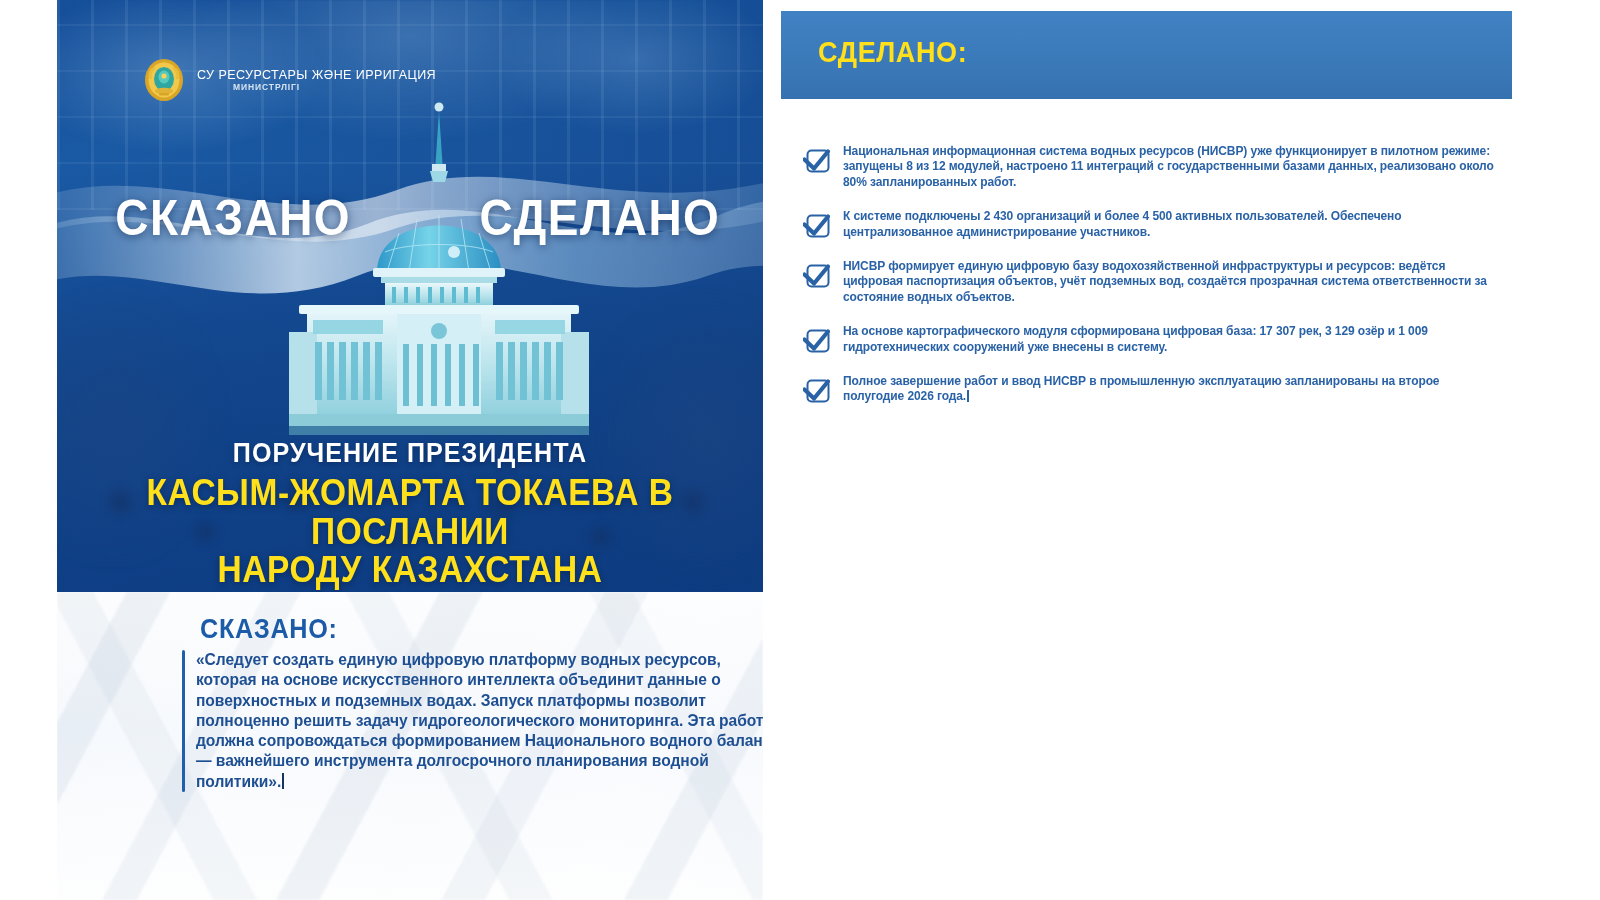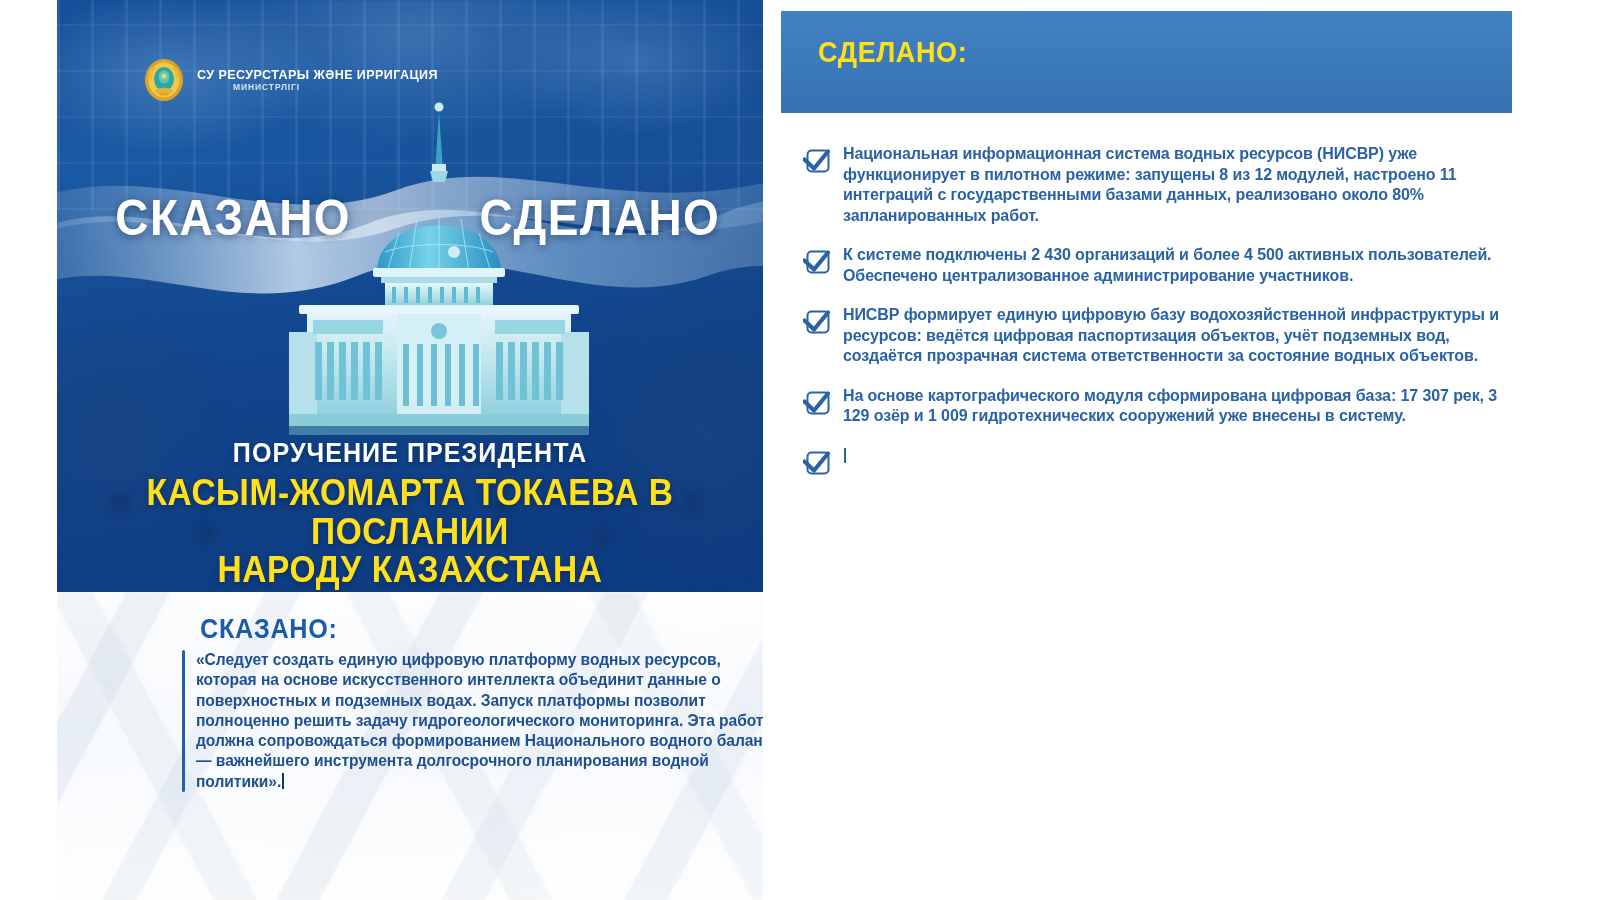--- a/index.html
+++ b/index.html
@@ -76,21 +76,21 @@
                       rgba(120,148,180,0.13) 52% 57%, transparent 57% 80%,
                       rgba(120,148,180,0.12) 80% 85%, transparent 85%);
     filter: blur(1.2px);
   }
 
   
   .logo-row { position: absolute; left: 86px; top: 57px; display: flex; align-items: center; gap: 12px; }
   .emblem { width: 42px; height: 46px; flex: none; }
   .logo-text { display: flex; flex-direction: column; gap: 2px; }
   .logo-l1 {
-    font-size: 12.5px; font-weight: 700; color: #ffffff; letter-spacing: .45px;
+    font-size: 12.5px; font-weight: 400; color: #ffffff; letter-spacing: .45px;
     text-transform: uppercase; line-height: 1;
   }
   .logo-l2 {
     font-size: 8.5px; font-weight: 600; color: #d7e4f2; letter-spacing: .9px;
     text-transform: uppercase; line-height: 1; padding-left: 36px;
   }
 
   
   .building { position: absolute; left: 232px; top: 92px; width: 300px; height: 350px; }
 
@@ -139,35 +139,35 @@
     letter-spacing: -0.05px;
   }
   .caret {
     display: inline-block; width: 1.5px; height: 0.98em; background: #12345e;
     margin-left: 1px; vertical-align: -0.14em;
   }
 
   
   .right { position: absolute; left: 781px; top: 0; width: 819px; height: 900px; background: #fff; }
   .done-banner {
-    position: absolute; left: 0; top: 11px; width: 731px; height: 102px;
+    position: absolute; left: 0; top: 11px; width: 731px; height: 88px;
     background: linear-gradient(180deg, #4182c4 0%, #3b7ab9 55%, #3671b0 100%);
   }
   .done-banner-label {
     position: absolute; left: 37px; top: 24px;
     font-family: "Liberation Sans Narrow", "Liberation Sans", sans-serif;
     font-size: 30px; font-weight: 700; color: #ffe01b; letter-spacing: .7px;
     transform: scaleX(0.9); transform-origin: left center;
   }
 
   .bullets { position: absolute; left: 22px; top: 144px; width: 700px; }
   .bullet { display: flex; gap: 13px; margin-bottom: 19px; }
   .chk { width: 27px; height: 27px; flex: none; margin-top: 3px; }
   .b-text {
-    font-size: 16px; font-weight: 700; line-height: 1.285; color: #2a62a6;
+    font-size: 12px; font-weight: 700; line-height: 1.285; color: #2a62a6;
     letter-spacing: -0.1px;
   }
   .b-text .caret { background: #2a62a6; }
 </style>
 </head>
 <body>
 
 <div class="page">
 
   <div class="poster">
@@ -360,18 +360,18 @@
           <path d="M1.5 12.5 L11 21.5 L25 4.5" fill="none" stroke="#2a62a6" stroke-width="4.2" stroke-linecap="round" stroke-linejoin="round"></path>
         </svg>
         <div class="b-text">На основе картографического модуля сформирована цифровая база: 17 307 рек, 3 129 озёр и 1 009 гидротехнических сооружений уже внесены в систему.</div>
       </div>
 
       <div class="bullet">
         <svg class="chk" viewBox="0 0 27 27">
           <rect x="4.5" y="3.5" width="21" height="21" rx="4" fill="#ffffff" stroke="#2a62a6" stroke-width="2"></rect>
           <path d="M1.5 12.5 L11 21.5 L25 4.5" fill="none" stroke="#2a62a6" stroke-width="4.2" stroke-linecap="round" stroke-linejoin="round"></path>
         </svg>
-        <div class="b-text"><span class="caret"></span></div>
+        <div class="b-text"><span>Полное завершение работ и ввод НИСВР в промышленную эксплуатацию запланированы на второе полугодие 2026 года.</span><span class="caret"></span></div>
       </div>
 
     </div>
   </div>
 </div>
 
 </body></html>

